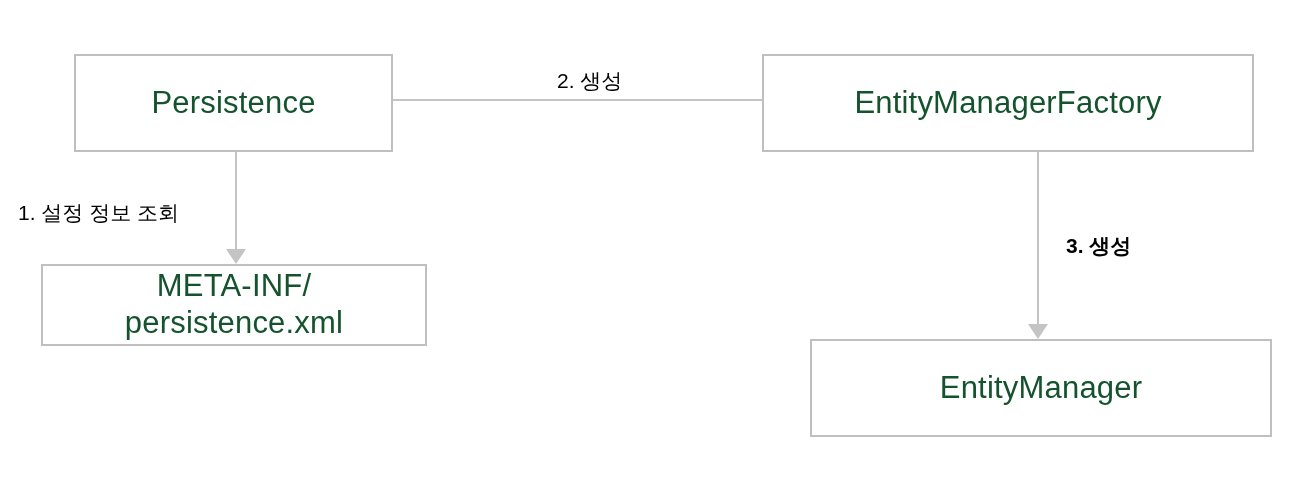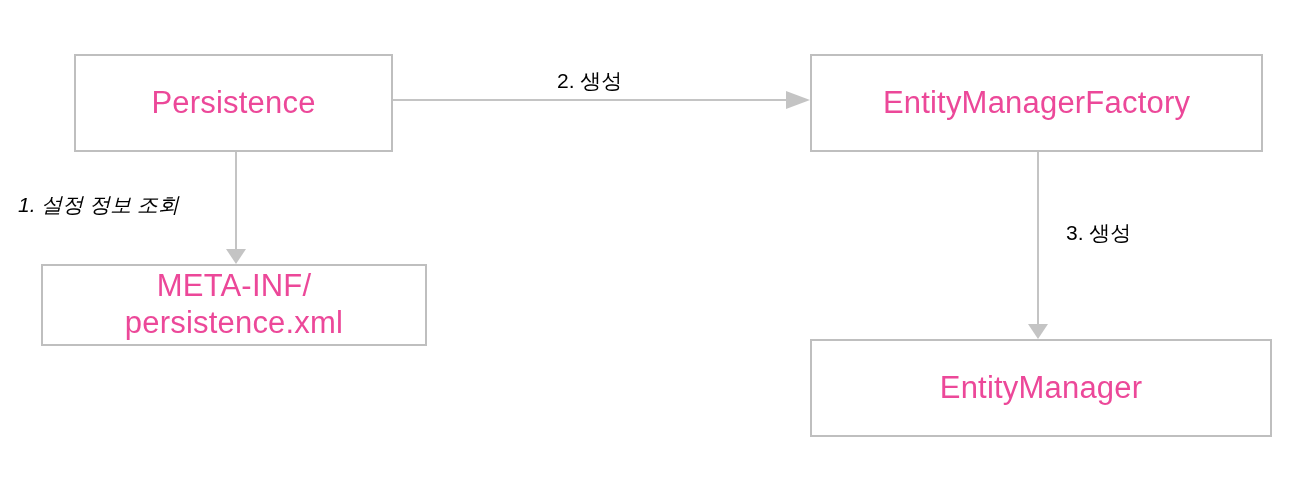--- a/index.html
+++ b/index.html
@@ -19,40 +19,40 @@
   }
   .node {
     position: absolute;
     box-sizing: border-box;
     border: 2px solid #bfbfbf;
     background: #ffffff;
     display: flex;
     align-items: center;
     justify-content: center;
     text-align: center;
-    color: #ec4899;
+    color: #14532d;
     font-weight: 300;
     line-height: 1.18;
     letter-spacing: 0.2px;
   }
   .node-label {
     display: block;
     white-space: pre-line;
   }
   #node-persistence {
     left: 74px;
     top: 54px;
     width: 319px;
     height: 98px;
     font-size: 31px;
   }
   #node-emf {
-    left: 810px;
+    left: 762px;
     top: 54px;
-    width: 453px;
+    width: 492px;
     height: 98px;
     font-size: 31px;
   }
   #node-persistence-xml {
     left: 41px;
     top: 264px;
     width: 386px;
     height: 82px;
     font-size: 31px;
   }
@@ -81,30 +81,30 @@
   }
   .edge-label {
     position: absolute;
     color: #000000;
     font-size: 21px;
     font-weight: 400;
     white-space: nowrap;
   }
   #label-edge-1 {
     left: 18px;
-    top: 191px;
-    font-style: italic;
+    top: 199px;
   }
   #label-edge-2 {
     left: 557px;
     top: 67px;
   }
   #label-edge-3 {
     left: 1066px;
-    top: 219px;
+    top: 232px;
+    font-weight: bold;
   }
 </style>
 </head>
 <body>
 
 <div id="canvas">
 
   <svg id="edges" width="1297" height="479" viewBox="0 0 1297 479">
 
     <g>

